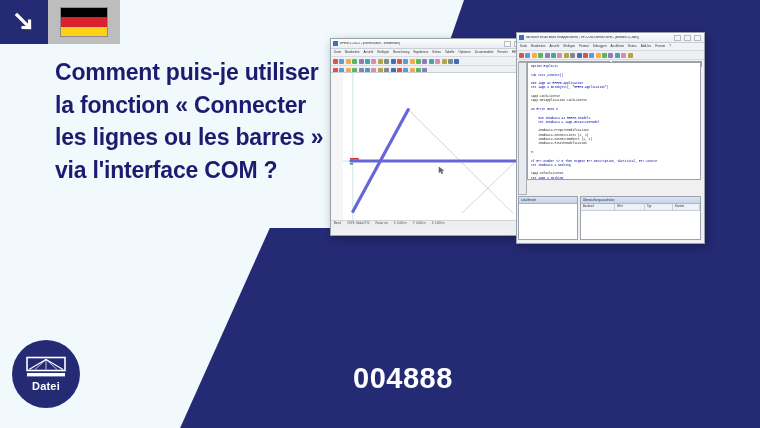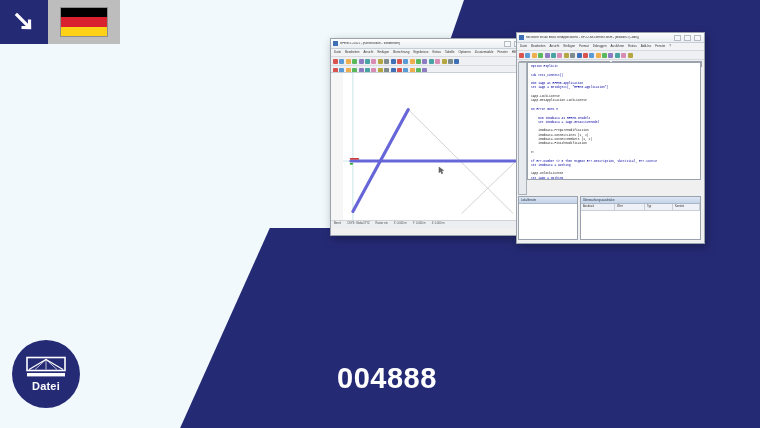--- a/index.html
+++ b/index.html
@@ -135,21 +135,21 @@
     font-weight: bold;
     letter-spacing: 0.5px;
     padding: 3px 12px 5px 12px;
     line-height: 1.05;
   }
   .faq-num {
     color: #ffffff;
     font-size: 29px;
     font-weight: bold;
     letter-spacing: 0.5px;
-    margin-left: 0;
+    margin-left: 16px;
   }
 
   
   .shot {
     position: absolute;
     left: 330px;
     top: 32px;
     width: 375px;
     height: 215px;
     filter: drop-shadow(2px 3px 5px rgba(0,0,0,0.30));
@@ -388,20 +388,21 @@
     </div>
     <div class="flag-box">
       <div class="flag">
         <i class="s-black"></i>
         <i class="s-red"></i>
         <i class="s-gold"></i>
       </div>
     </div>
   </div>
 
+  <div class="headline">Comment puis-je utiliser la fonction « Connecter les lignes ou les barres » via l'interface COM ?</div>
 
   <div class="logo">
     <svg class="logo-mark" viewBox="0 0 40 22">
       <rect x="1" y="1.5" width="38" height="13" fill="none" stroke="#ffffff" stroke-width="1.6"></rect>
       <path d="M3 13.5 L20 3.5 L37 13.5" stroke="#ffffff" stroke-width="1.1" fill="none"></path>
       <path d="M20 3.5 L20 13.5 M20 3.5 L9 13.5 M20 3.5 L31 13.5" stroke="#ffffff" stroke-width="0.7" fill="none"></path>
       <rect x="1" y="17" width="38" height="3.4" fill="#ffffff"></rect>
     </svg>
     <div class="logo-name">Datei</div>
   </div>

